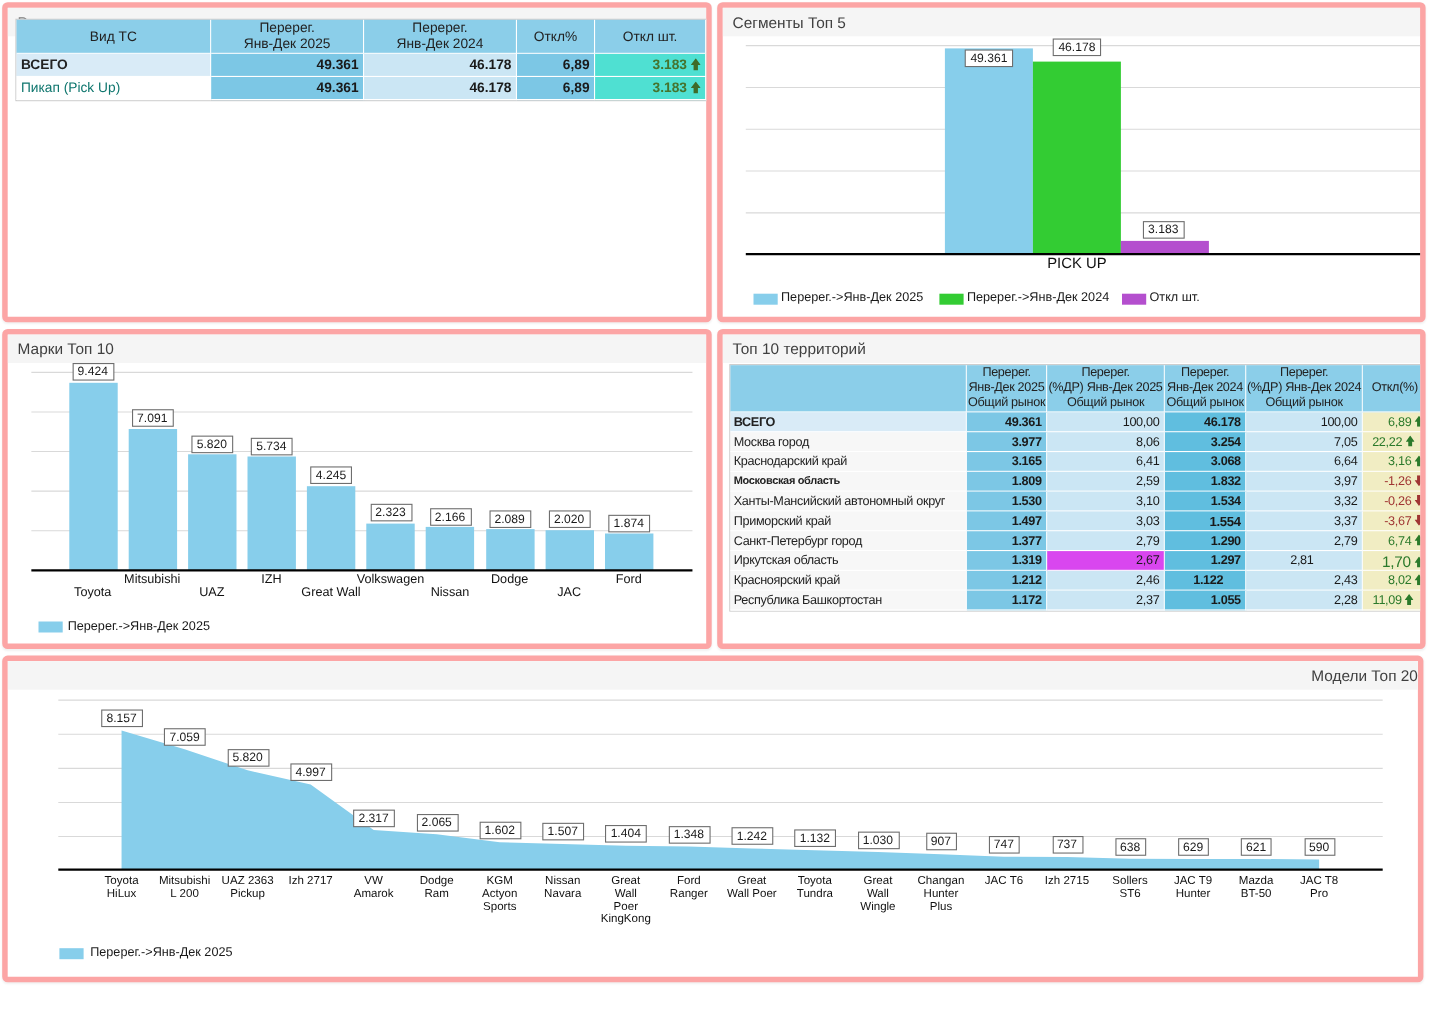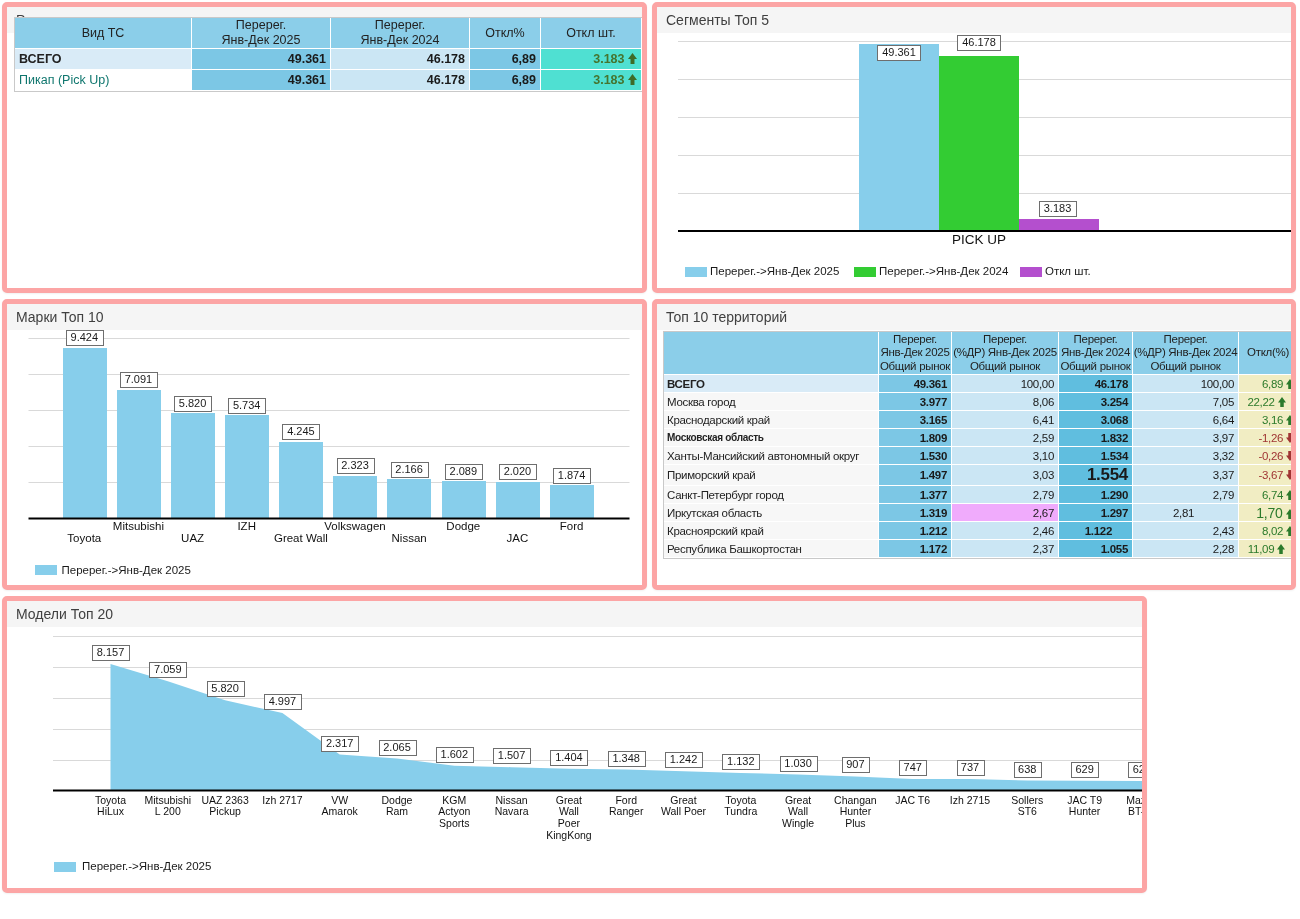--- a/index.html
+++ b/index.html
@@ -186,40 +186,40 @@
             <td style="background:#60BEDF;font-size:11.5px;letter-spacing:-0.3px;font-weight:bold;color:#1a1a1a;text-align:right;padding-right:4px;">1.534</td>
             <td style="background:#CBE6F4;font-size:11.5px;letter-spacing:-0.3px;color:#1a1a1a;text-align:right;padding-right:4px;">3,32</td>
             <td style="background:#F1EDC3;font-size:11.5px;letter-spacing:-0.3px;color:#A03533;text-align:right;padding-right:3px;white-space:nowrap;">-0,26 <svg style="vertical-align:-1px" width="8" height="10" viewBox="0 0 8 10">
                 <path d="M4.0 10 L0 4.5 L2.24 4.5 L2.24 0 L5.76 0 L5.76 4.5 L8 4.5 Z" fill="#A03533"></path>
               </svg></td>
           </tr>
 <tr style="height:18px;">
             <td style="background:#F7F7F7;font-size:11.5px;letter-spacing:-0.3px;color:#222;padding-left:3px;font-weight:normal;white-space:nowrap;">Приморский край</td>
             <td style="background:#7CC7E5;font-size:11.5px;letter-spacing:-0.3px;font-weight:bold;color:#1a1a1a;text-align:right;padding-right:4px;">1.497</td>
             <td style="background:#CBE6F4;font-size:11.5px;letter-spacing:-0.3px;color:#1a1a1a;text-align:right;padding-right:4px;">3,03</td>
-            <td style="background:#60BEDF;font-size:17px;letter-spacing:-0.3px;font-weight:bold;color:#1a1a1a;text-align:right;padding-right:4px;">1.554</td>
+            <td style="background:#60BEDF;font-size:12px;letter-spacing:-0.3px;font-weight:bold;color:#1a1a1a;text-align:right;padding-right:4px;">1.554</td>
             <td style="background:#CBE6F4;font-size:11.5px;letter-spacing:-0.3px;color:#1a1a1a;text-align:right;padding-right:4px;">3,37</td>
             <td style="background:#F1EDC3;font-size:11.5px;letter-spacing:-0.3px;color:#A03533;text-align:right;padding-right:3px;white-space:nowrap;">-3,67 <svg style="vertical-align:-1px" width="8" height="10" viewBox="0 0 8 10">
                 <path d="M4.0 10 L0 4.5 L2.24 4.5 L2.24 0 L5.76 0 L5.76 4.5 L8 4.5 Z" fill="#A03533"></path>
               </svg></td>
           </tr>
 <tr style="height:18px;">
             <td style="background:#F7F7F7;font-size:11.5px;letter-spacing:-0.3px;color:#222;padding-left:3px;font-weight:normal;white-space:nowrap;">Санкт-Петербург город</td>
             <td style="background:#7CC7E5;font-size:11.5px;letter-spacing:-0.3px;font-weight:bold;color:#1a1a1a;text-align:right;padding-right:4px;">1.377</td>
             <td style="background:#CBE6F4;font-size:11.5px;letter-spacing:-0.3px;color:#1a1a1a;text-align:right;padding-right:4px;">2,79</td>
             <td style="background:#60BEDF;font-size:11.5px;letter-spacing:-0.3px;font-weight:bold;color:#1a1a1a;text-align:right;padding-right:4px;">1.290</td>
             <td style="background:#CBE6F4;font-size:11.5px;letter-spacing:-0.3px;color:#1a1a1a;text-align:right;padding-right:4px;">2,79</td>
             <td style="background:#F1EDC3;font-size:11.5px;letter-spacing:-0.3px;color:#2B7A2B;text-align:right;padding-right:3px;white-space:nowrap;">6,74 <svg style="vertical-align:-1px" width="8" height="10" viewBox="0 0 8 10">
                 <path d="M4.0 0 L8 5.5 L5.76 5.5 L5.76 10 L2.24 10 L2.24 5.5 L0 5.5 Z" fill="#2B7A2B"></path>
               </svg></td>
           </tr>
 <tr style="height:18px;">
             <td style="background:#F7F7F7;font-size:11.5px;letter-spacing:-0.3px;color:#222;padding-left:3px;font-weight:normal;white-space:nowrap;">Иркутская область</td>
             <td style="background:#7CC7E5;font-size:11.5px;letter-spacing:-0.3px;font-weight:bold;color:#1a1a1a;text-align:right;padding-right:4px;">1.319</td>
-            <td style="background:#f0abfc;font-size:11.5px;letter-spacing:-0.3px;color:#1a1a1a;text-align:right;padding-right:4px;">2,67</td>
+            <td style="background:#d946ef;font-size:11.5px;letter-spacing:-0.3px;color:#1a1a1a;text-align:right;padding-right:4px;">2,67</td>
             <td style="background:#60BEDF;font-size:11.5px;letter-spacing:-0.3px;font-weight:bold;color:#1a1a1a;text-align:right;padding-right:4px;">1.297</td>
             <td style="background:#CBE6F4;font-size:11.5px;letter-spacing:-0.3px;color:#1a1a1a;text-align:center;padding-right:4px;">2,81</td>
             <td style="background:#F1EDC3;font-size:14px;letter-spacing:-0.3px;color:#2B7A2B;text-align:right;padding-right:3px;white-space:nowrap;">1,70 <svg style="vertical-align:-1px" width="8" height="10" viewBox="0 0 8 10">
                 <path d="M4.0 0 L8 5.5 L5.76 5.5 L5.76 10 L2.24 10 L2.24 5.5 L0 5.5 Z" fill="#2B7A2B"></path>
               </svg></td>
           </tr>
 <tr style="height:18px;">
             <td style="background:#F7F7F7;font-size:11.5px;letter-spacing:-0.3px;color:#222;padding-left:3px;font-weight:normal;white-space:nowrap;">Красноярский край</td>
             <td style="background:#7CC7E5;font-size:11.5px;letter-spacing:-0.3px;font-weight:bold;color:#1a1a1a;text-align:right;padding-right:4px;">1.212</td>
             <td style="background:#CBE6F4;font-size:11.5px;letter-spacing:-0.3px;color:#1a1a1a;text-align:right;padding-right:4px;">2,46</td>
@@ -236,21 +236,21 @@
             <td style="background:#60BEDF;font-size:11.5px;letter-spacing:-0.3px;font-weight:bold;color:#1a1a1a;text-align:right;padding-right:4px;">1.055</td>
             <td style="background:#CBE6F4;font-size:11.5px;letter-spacing:-0.3px;color:#1a1a1a;text-align:right;padding-right:4px;">2,28</td>
             <td style="background:#F1EDC3;font-size:11.5px;letter-spacing:-0.3px;color:#2B7A2B;text-align:center;padding-right:3px;white-space:nowrap;">11,09 <svg style="vertical-align:-1px" width="8" height="10" viewBox="0 0 8 10">
                 <path d="M4.0 0 L8 5.5 L5.76 5.5 L5.76 10 L2.24 10 L2.24 5.5 L0 5.5 Z" fill="#2B7A2B"></path>
               </svg></td>
           </tr>
 </tbody>
       </table>
     </div>
   </div>
-<div class="panel" style="left:2px;top:596px;width:1145px;height:297px;">
+<div class="panel" style="left:2px;top:596px;width:1292px;height:297px;text-align:right;">
 <div class="ptitle">Модели Топ 20</div>
 <svg class="abs" style="left:0;top:0;" width="1290" height="295" viewBox="0 0 1290 295">
       <line x1="46" y1="35.5" x2="1250" y2="35.5" stroke="#D9D9D9" stroke-width="1"></line>
       <line x1="46" y1="66.5" x2="1250" y2="66.5" stroke="#D9D9D9" stroke-width="1"></line>
       <line x1="46" y1="97.5" x2="1250" y2="97.5" stroke="#D9D9D9" stroke-width="1"></line>
       <line x1="46" y1="128.5" x2="1250" y2="128.5" stroke="#D9D9D9" stroke-width="1"></line>
       <line x1="46" y1="159.5" x2="1250" y2="159.5" stroke="#D9D9D9" stroke-width="1"></line>
       <polygon points="103.5,189.5 103.5,63.1 160.8,80.2 218.1,99.3 275.4,112.1 332.7,153.6 390.0,157.5 447.3,164.7 504.6,166.2 561.9,167.8 619.2,168.6 676.5,170.3 733.8,172.0 791.1,173.5 848.4,175.5 905.7,177.9 963.0,178.1 1020.3,179.6 1077.6,179.8 1134.9,179.9 1192.2,180.4 1192.2,189.5" fill="#87CEEB"></polygon>
       <line x1="46" y1="189.5" x2="1250" y2="189.5" stroke="#000" stroke-width="2"></line>
       <rect x="85.5" y="44.5" width="37" height="15" fill="#fff" stroke="#6e6e6e" stroke-width="1"></rect>

